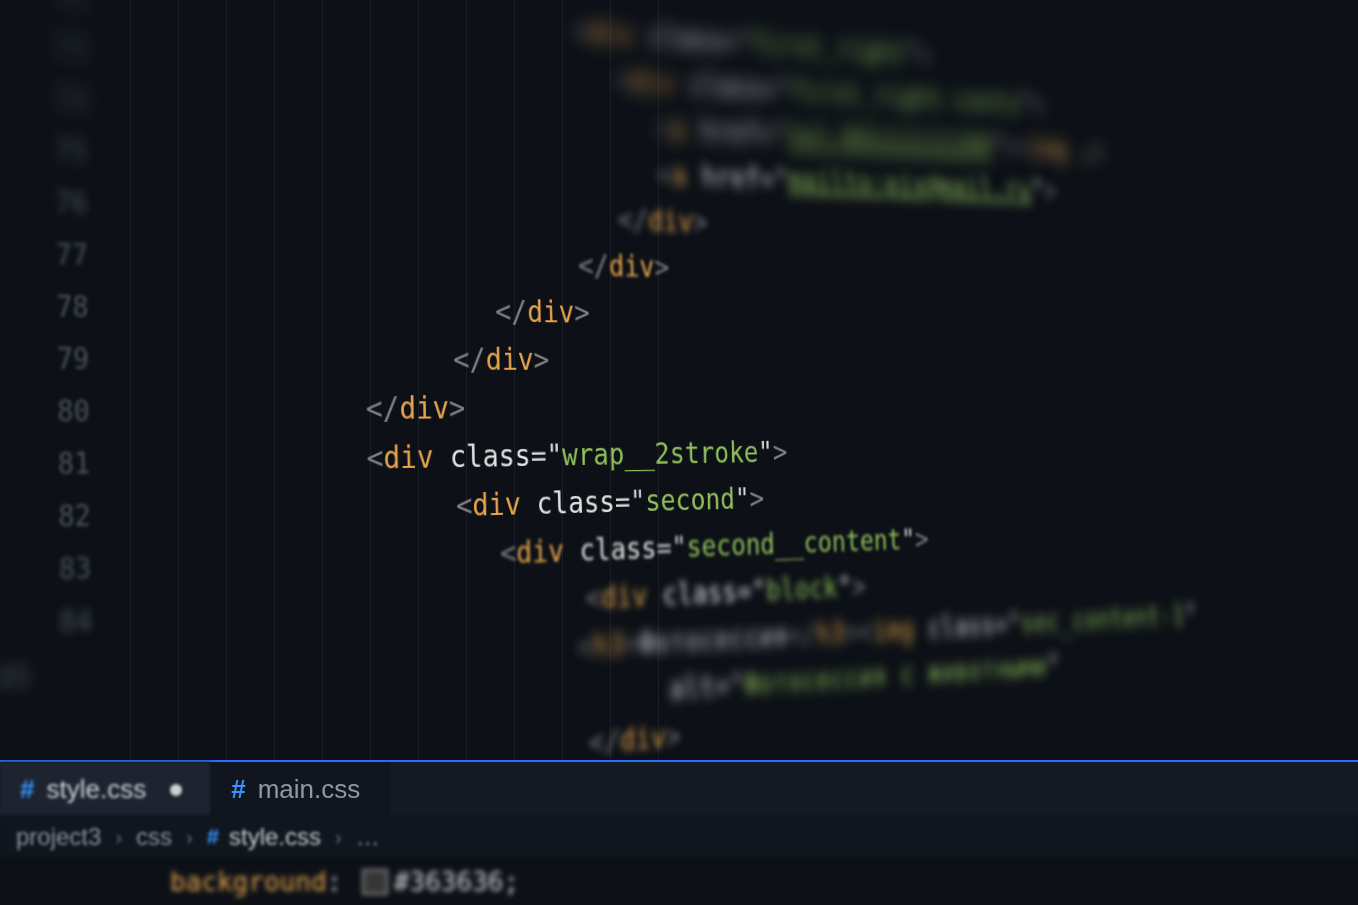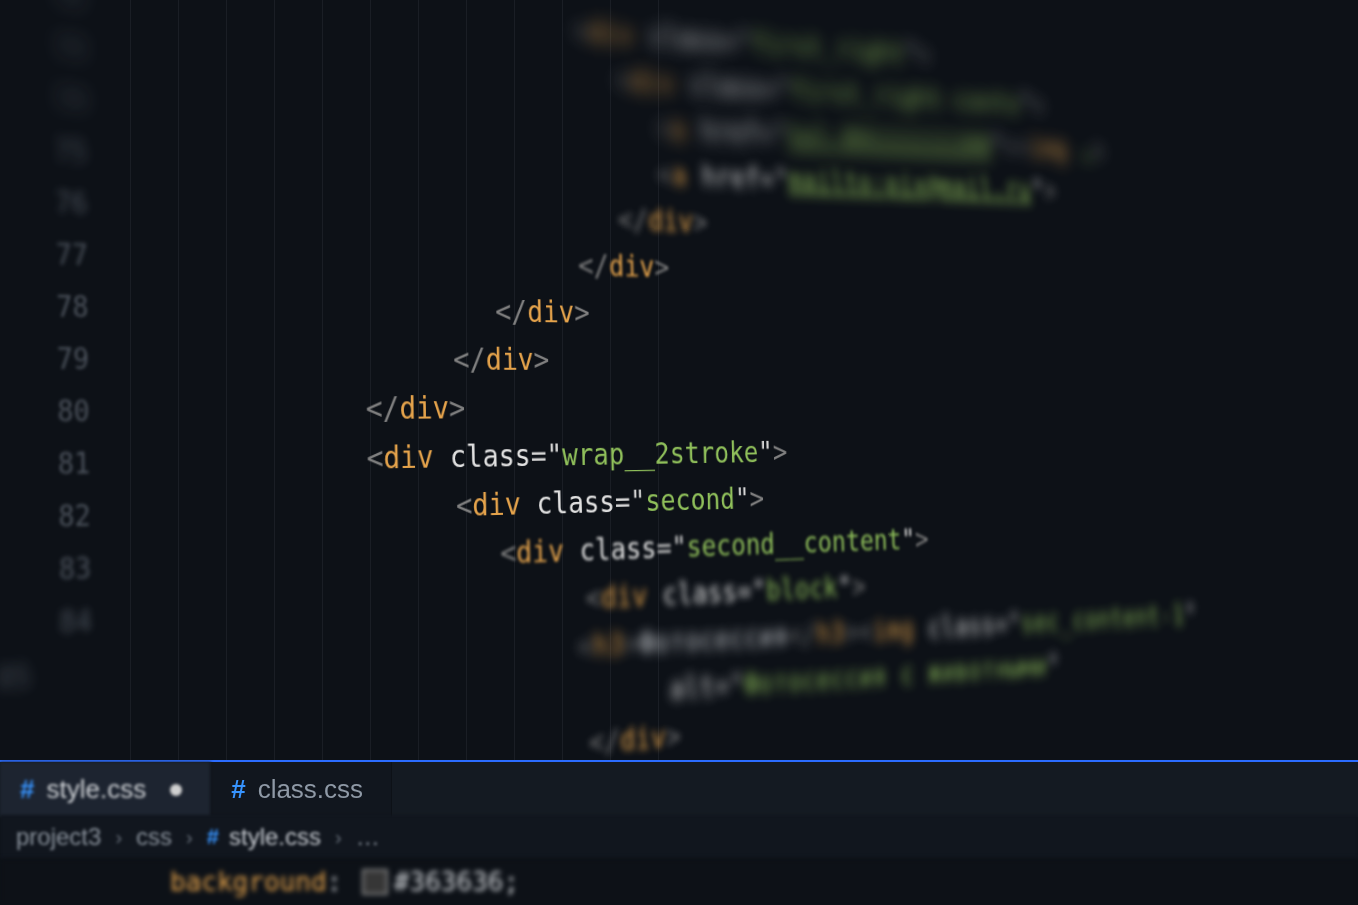--- a/index.html
+++ b/index.html
@@ -207,21 +207,21 @@
 </div>
 
 <div class="tabbar">
   <div class="tab active">
     <span class="hash-icon">#</span>
     <span>style.css</span>
     <span class="dirty-dot"></span>
   </div>
   <div class="tab inactive">
     <span class="hash-icon">#</span>
-    <span>class.css</span>
+    <span>main.css</span>
   </div>
 </div>
 
 <div class="breadcrumb">
   <span class="dim">project3</span>
   <span class="sep">›</span>
   <span class="dim">css</span>
   <span class="sep">›</span>
   <span class="hash-icon" style="font-size:22px">#</span>
   <span>style.css</span>

